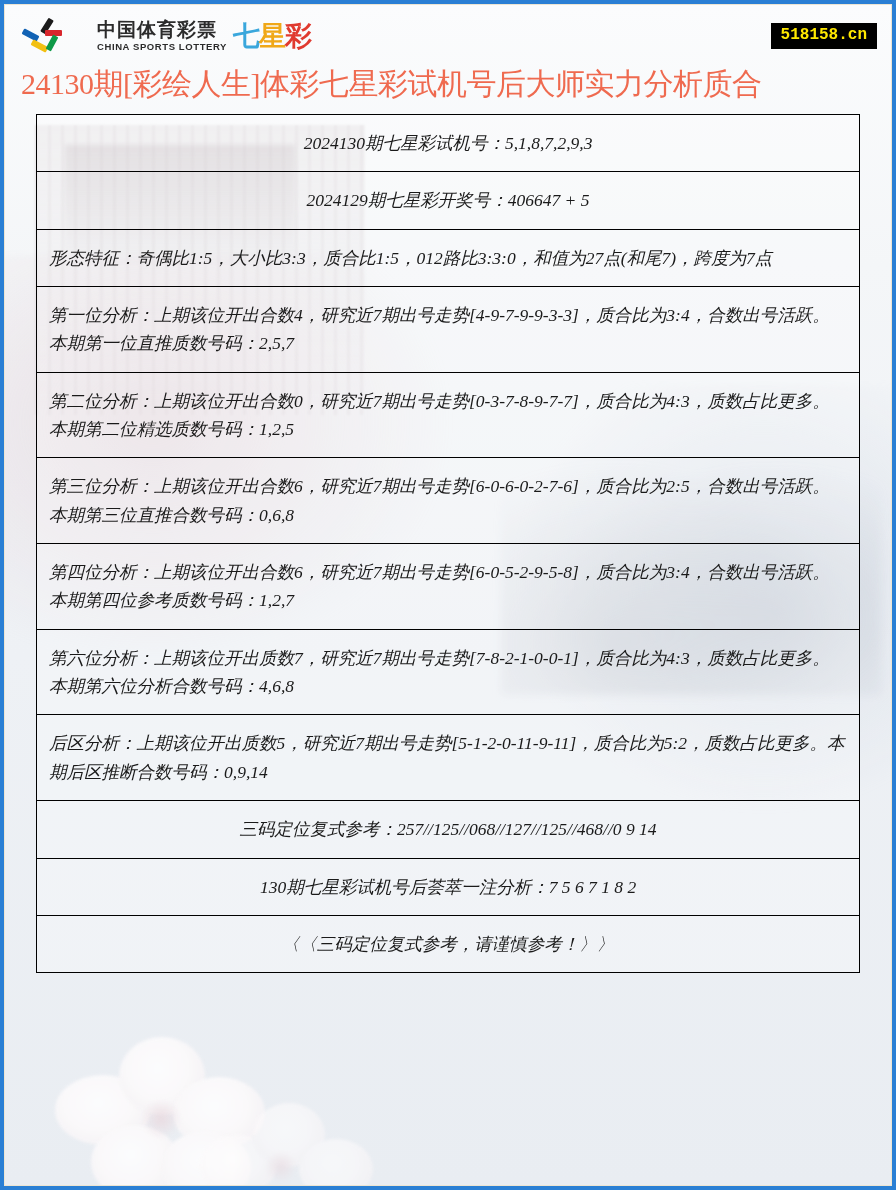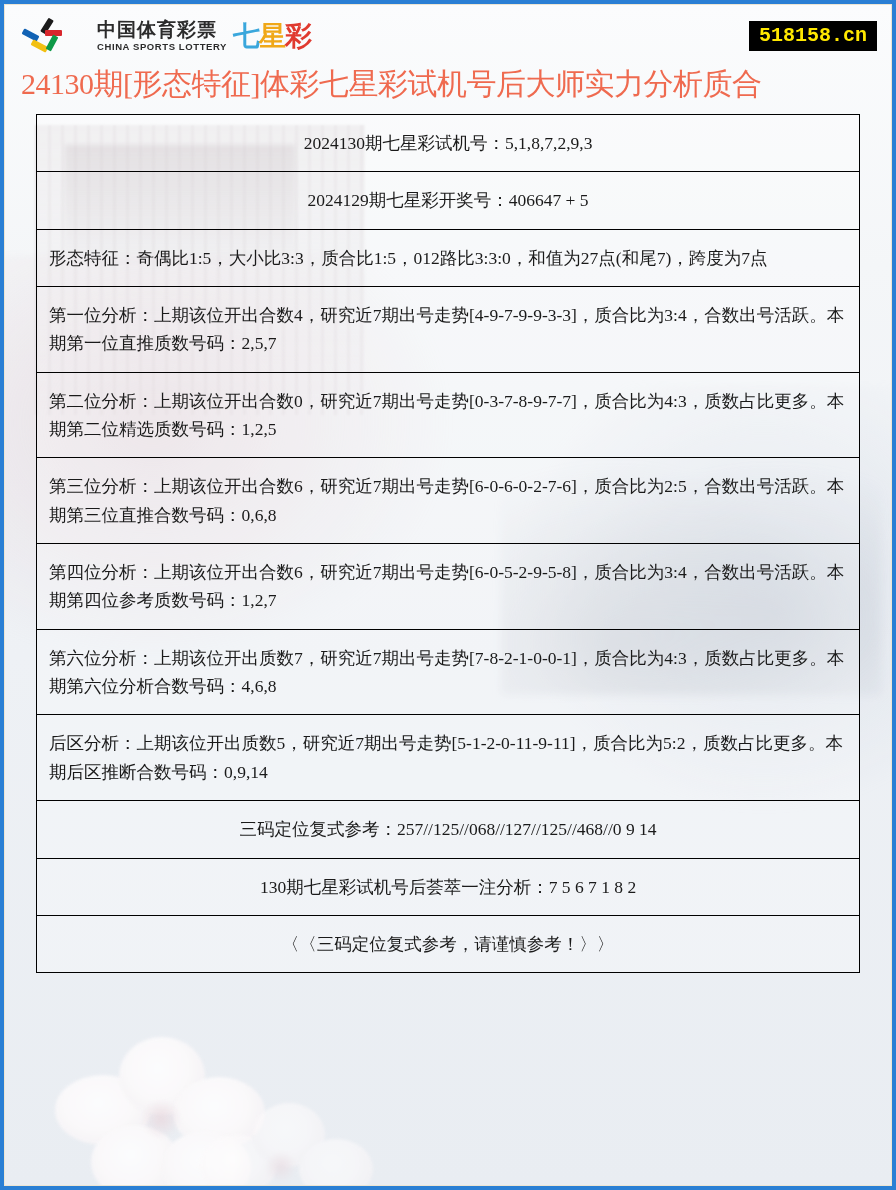--- a/index.html
+++ b/index.html
@@ -133,21 +133,21 @@
   }
   #logo-brand .c1 { color: #3aa7dc; }
   #logo-brand .c2 { color: #f0a818; }
   #logo-brand .c3 { color: #e03a2f; }
 
   #site-badge {
     margin-left: auto;
     background: #000;
     color: #ffe800;
     font-family: "Liberation Mono", "DejaVu Sans Mono", monospace;
-    font-size: 20px; font-weight: 700;
+    font-size: 16px; font-weight: 700;
     padding: 3px 10px 4px;
     letter-spacing: 0px;
     line-height: 1.15;
   }
 
   
   #title {
     position: relative;
     color: #ef6a4f;
     font-size: 30px;
@@ -171,20 +171,21 @@
     background: transparent;
   }
   table.analysis td {
     border: 1px solid #000;
     padding: 14px 12px;
     font-size: 17.5px;
     color: #1a1a1a;
     line-height: 1.62;
     vertical-align: middle;
     background: rgba(255,255,255,0.26);
+    font-style: italic;
   }
   td.center { text-align: center; padding: 20px 12px; }
   td.para   { text-align: left; }
 
   .pad-tall { padding-top: 22px; padding-bottom: 22px; }
   .foot-note { font-size: 17px; }
 </style>
 </head>
 <body>
 
@@ -228,21 +229,21 @@
         </span>
         <span id="logo-brand">
           <span class="c1">七</span>
           <span class="c2">星</span>
           <span class="c3">彩</span>
         </span>
       </div>
       <span id="site-badge">518158.cn</span>
     </div>
 
-    <div id="title">24130期[形态特征]体彩七星彩试机号后大师实力分析质合</div>
+    <div id="title">24130期[彩绘人生]体彩七星彩试机号后大师实力分析质合</div>
 
     <div id="table-wrap">
       <table class="analysis">
         <tbody id="rows-body">
             <tr>
               <td class="center">2024130期七星彩试机号：5,1,8,7,2,9,3</td>
             </tr>
             <tr>
               <td class="center">2024129期七星彩开奖号：406647 + 5</td>
             </tr>

